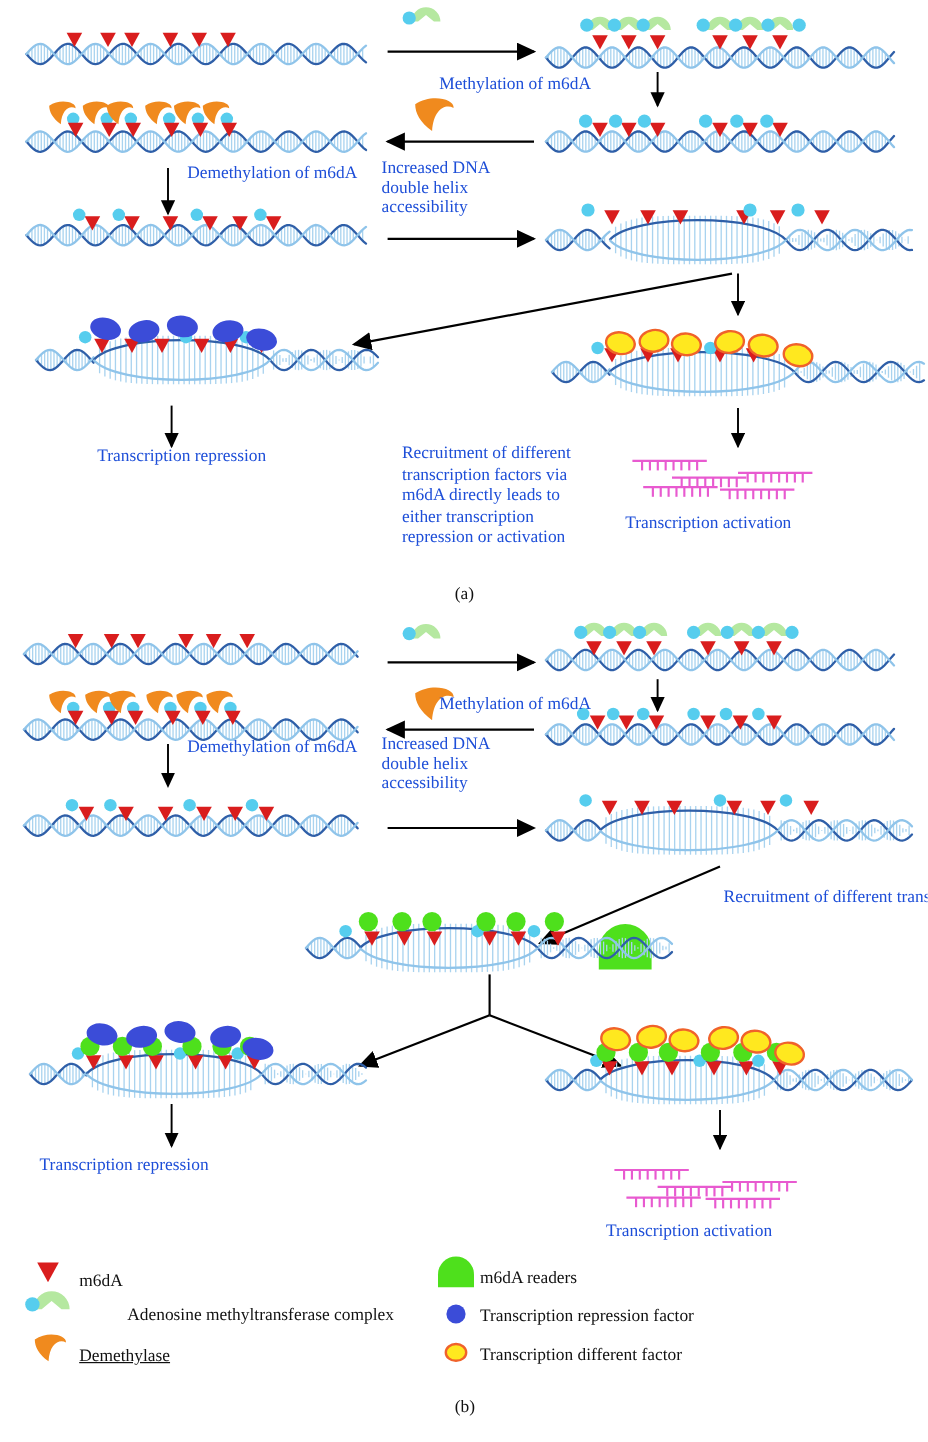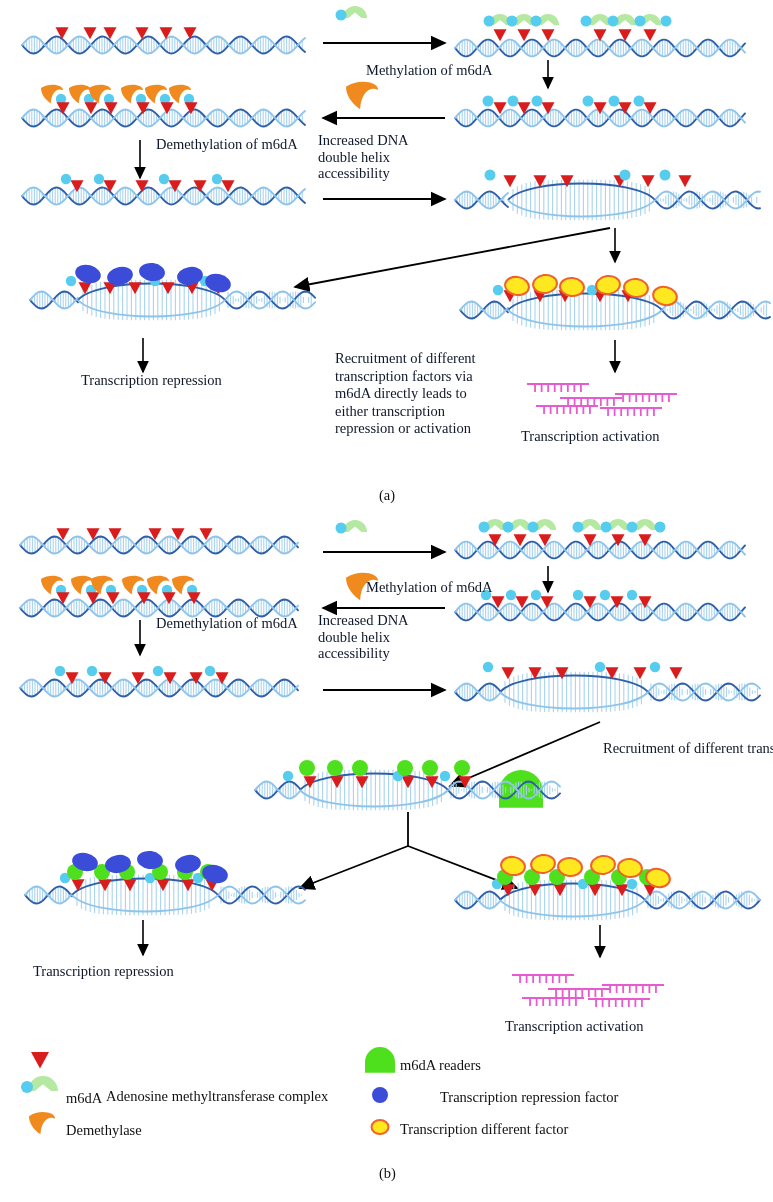--- a/index.html
+++ b/index.html
@@ -1,20 +1,20 @@
 <!DOCTYPE html>
 <html><head>
 <meta charset="utf-8">
 <style>
   html,body{margin:0;padding:0;background:#ffffff;}
   body{width:773px;height:1202px;position:relative;overflow:hidden;
        font-family:"Liberation Serif", serif; color:#111;}
   .stage{position:absolute;left:0;top:0;width:773px;height:1202px;}
   .lbl{position:absolute;font-family:"Liberation Serif", serif;font-size:14.5px;
-       line-height:16.5px;color:#0f172a;white-space:pre;}
+       line-height:16.5px;color:#1d4ed8;white-space:pre;}
   .lbl.c{white-space:normal;}
   .panel-tag{position:absolute;font-size:14.5px;font-family:"Liberation Serif", serif;}
   svg{position:absolute;left:0;top:0;overflow:visible;}
   .legend-txt{position:absolute;font-size:14.5px;font-family:"Liberation Serif", serif;white-space:nowrap;}
 </style>
 </head>
 <body>
 
 <div class="stage">
 
@@ -2253,36 +2253,36 @@
 </svg>
 
 <div class="lbl" style="left:366px;top:62px;">Methylation of m6dA</div>
 <div class="lbl" style="left:156px;top:136px;">Demethylation of m6dA</div>
 <div class="lbl c" style="left:318px;top:132px;width:132px;">
   <span>Increased DNA</span><br>
   <span>double helix</span><br>
   <span>accessibility</span>
 </div>
 <div class="lbl" style="left:81px;top:372px;">Transcription repression</div>
-<div class="lbl c" style="left:335px;top:350px;width:166px;line-height:17.5px;">Recruitment of different transcription factors via m6dA directly leads to either transcription repression or activation</div>
+<div class="lbl c" style="left:335px;top:370px;width:166px;line-height:17.5px;">Recruitment of different transcription factors via m6dA directly leads to either transcription repression or activation</div>
 <div class="lbl" style="left:521px;top:428px;">Transcription activation</div>
 <div class="panel-tag" style="left:379px;top:487px;">(a)</div>
 
 <div class="lbl" style="left:366px;top:579px;">Methylation of m6dA</div>
 <div class="lbl" style="left:156px;top:615px;">Demethylation of m6dA</div>
 <div class="lbl c" style="left:318px;top:612px;width:132px;">
   <span>Increased DNA</span><br>
   <span>double helix</span><br>
   <span>accessibility</span>
 </div>
 <div class="lbl" style="left:603px;top:740px;width:168px;line-height:17.5px;">Recruitment of different transcription factors via m6dA readers leads to either transciption repression or activation</div>
 <div class="lbl" style="left:33px;top:963px;">Transcription repression</div>
 <div class="lbl" style="left:505px;top:1018px;">Transcription activation</div>
 <div class="panel-tag" style="left:379px;top:1165px;">(b)</div>
 
-<div class="legend-txt" style="left:66px;top:1090px;">m6dA</div>
+<div class="legend-txt" style="left:66px;top:1060px;">m6dA</div>
 <div class="legend-txt" style="left:66px;top:1088px;margin-left:40px;">Adenosine methyltransferase complex</div>
-<div class="legend-txt" style="left:66px;top:1122px;">Demethylase</div>
+<div class="legend-txt" style="left:66px;top:1122px;text-decoration:underline;">Demethylase</div>
 <div class="legend-txt" style="left:400px;top:1057px;">m6dA readers</div>
-<div class="legend-txt" style="left:400px;top:1089px;margin-left:40px;">Transcription repression factor</div>
+<div class="legend-txt" style="left:400px;top:1089px;">Transcription repression factor</div>
 <div class="legend-txt" style="left:400px;top:1121px;">Transcription different factor</div>
 
 </div>
 
 </body></html>

